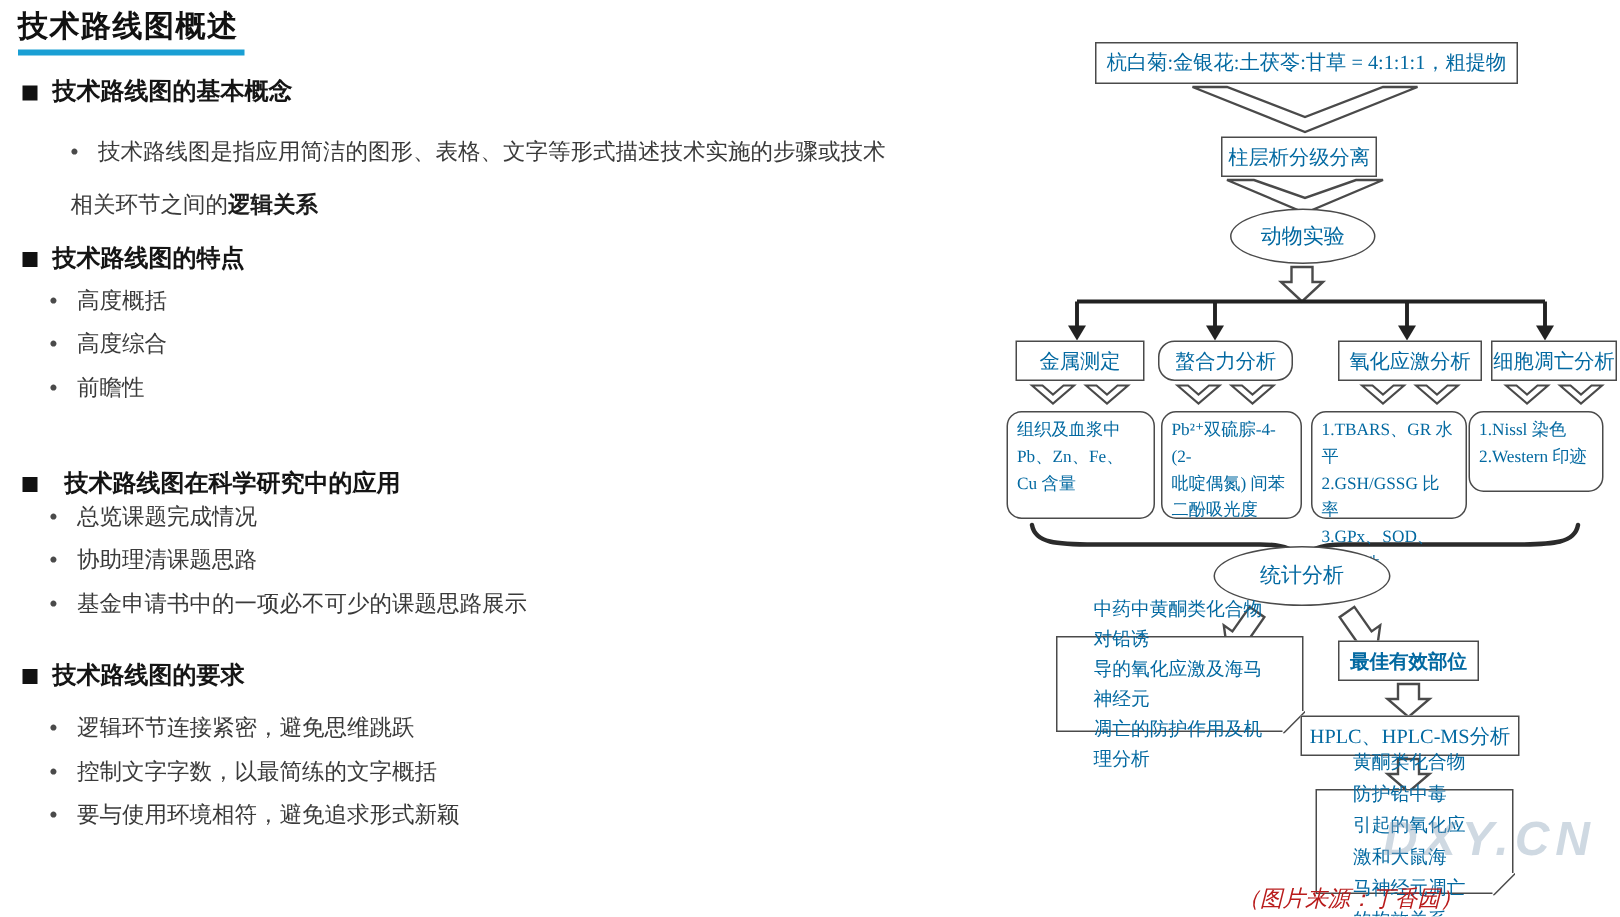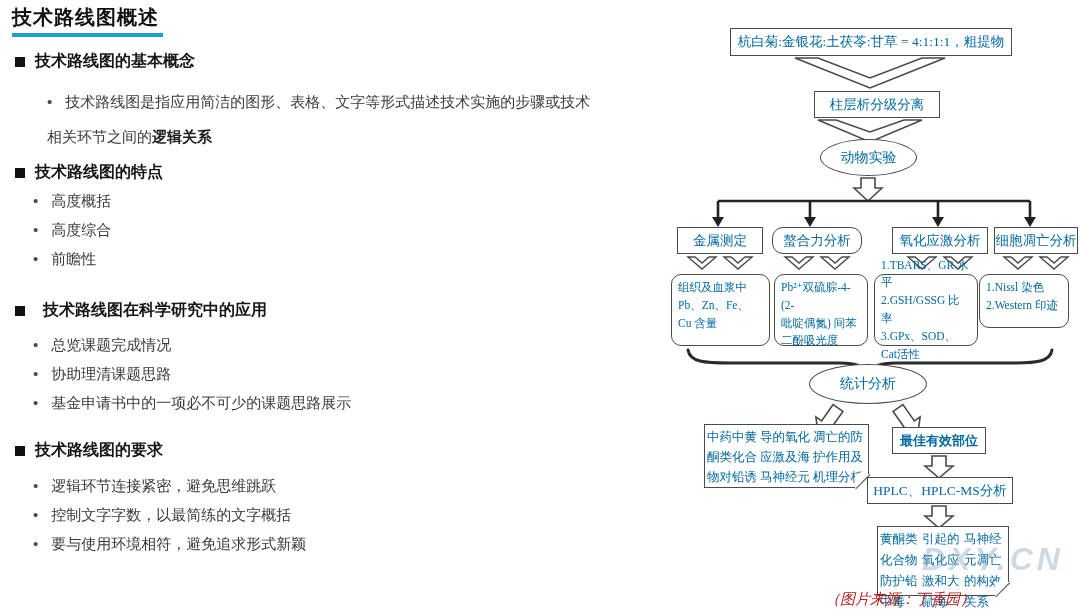--- a/index.html
+++ b/index.html
@@ -19,22 +19,22 @@
   .blist li::before{content:"•";margin-right:13px;color:#4a4a4a;}
   
   #chart{position:absolute;left:660px;top:20px;width:420px;height:591px;
          font-family:"Liberation Serif","DejaVu Serif",serif;}
   #connectors{position:absolute;left:0;top:0;z-index:0;}
   .node{position:absolute;z-index:1;border:1.5px solid #4a4a4a;background:#fff;color:#0369a1;
         display:flex;align-items:center;justify-content:center;text-align:center;box-sizing:border-box;}
   .detail{border-radius:10px;flex-direction:column;align-items:flex-start;justify-content:flex-start;
           text-align:left;padding:4px 6px;font-size:11.5px;line-height:1.55;}
   .ellipse{border-radius:50%;}
-  .multiline{flex-direction:row;align-items:flex-start;justify-content:center;
-             text-align:left;padding:2px 2px;font-size:12.5px;line-height:20px;}
+  .multiline{flex-direction:column;align-items:flex-start;justify-content:center;
+             text-align:left;padding:2px 24px;font-size:12.5px;line-height:20px;}
   .fold{position:absolute;right:-2px;bottom:-2px;width:15px;height:15px;background:#fff;overflow:hidden;}
   .fold::before{content:"";position:absolute;left:-3px;top:6px;width:24px;
                 border-top:1.5px solid #4a4a4a;transform:rotate(-45deg);}
   .caption{position:absolute;left:120px;top:570px;width:240px;z-index:1;text-align:center;
            font-size:15px;font-style:italic;color:#b91c1c;}
   .watermark{position:absolute;left:262px;top:521px;z-index:2;font-size:32px;font-weight:bold;
              font-style:italic;color:#8fa6bc;opacity:.42;letter-spacing:4px;
              font-family:"Liberation Sans",sans-serif;}
 </style>
 </head>
@@ -56,21 +56,21 @@
   <div class="section-h" style="top:162px;">
     <span class="sq"></span>
     <span>技术路线图的特点</span>
   </div>
   <ul class="blist" style="top:186px;">
     <li>高度概括</li>
     <li>高度综合</li>
     <li>前瞻性</li>
   </ul>
 
-  <div class="section-h" style="top:300px;gap:18px;">
+  <div class="section-h" style="top:312px;gap:18px;">
     <span class="sq"></span>
     <span>技术路线图在科学研究中的应用</span>
   </div>
   <ul class="blist" style="top:330px;">
     <li>总览课题完成情况</li>
     <li>协助理清课题思路</li>
     <li>基金申请书中的一项必不可少的课题思路展示</li>
   </ul>
 
   <div class="section-h" style="top:440px;">
@@ -117,40 +117,40 @@
         <polygon points="-6,0 -6,20 -13,20 0,34 13,20 6,20 6,0" fill="#fff" stroke="#4a4a4a" stroke-width="1.6"></polygon>
       </g>
 
       <polygon points="272,436 272,446 265,446 279,458 293,446 286,446 286,436" fill="#fff" stroke="#4a4a4a" stroke-width="1.6"></polygon>
 
       <polygon points="272,486 272,496 265,496 279,508 293,496 286,496 286,486" fill="#fff" stroke="#4a4a4a" stroke-width="1.6"></polygon>
     </svg>
 
     <div class="node" style="left:70px;top:8px;width:282px;height:28px;font-size:13.5px;">杭白菊:金银花:土茯苓:甘草 = 4:1:1:1，粗提物</div>
 
-    <div class="node" style="left:154px;top:71px;width:126px;height:27px;font-size:13.5px;">柱层析分级分离</div>
+    <div class="node" style="left:154px;top:71px;width:104px;height:27px;font-size:13.5px;">柱层析分级分离</div>
 
     <div class="node ellipse" style="left:160px;top:119px;width:97px;height:37px;font-size:14px;">动物实验</div>
 
     <div class="node" style="left:17px;top:207px;width:86px;height:27px;font-size:13.5px;">金属测定</div>
     <div class="node" style="left:112px;top:207px;width:90px;height:27px;font-size:13.5px;border-radius:11px;">螯合力分析</div>
     <div class="node" style="left:232px;top:207px;width:96px;height:27px;font-size:13.5px;">氧化应激分析</div>
     <div class="node" style="left:334px;top:207px;width:84px;height:27px;font-size:13.5px;">细胞凋亡分析</div>
 
     <div class="node detail" style="left:11px;top:254px;width:99px;height:72px;">
       <div>组织及血浆中</div>
       <div>Pb、Zn、Fe、</div>
       <div>Cu 含量</div>
     </div>
     <div class="node detail" style="left:114px;top:254px;width:94px;height:72px;">
       <div>Pb²⁺双硫腙-4-(2-</div>
       <div>吡啶偶氮) 间苯</div>
       <div>二酚吸光度</div>
     </div>
-    <div class="node detail" style="left:214px;top:254px;width:104px;height:72px;justify-content:center;">
+    <div class="node detail" style="left:214px;top:254px;width:104px;height:72px;">
       <div>1.TBARS、GR 水平</div>
       <div>2.GSH/GSSG 比率</div>
       <div>3.GPx、SOD、Cat活性</div>
     </div>
     <div class="node detail" style="left:319px;top:254px;width:90px;height:54px;">
       <div>1.Nissl 染色</div>
       <div>2.Western 印迹</div>
     </div>
 
     <div class="node ellipse" style="left:149px;top:344px;width:118px;height:40px;font-size:14px;">统计分析</div>

